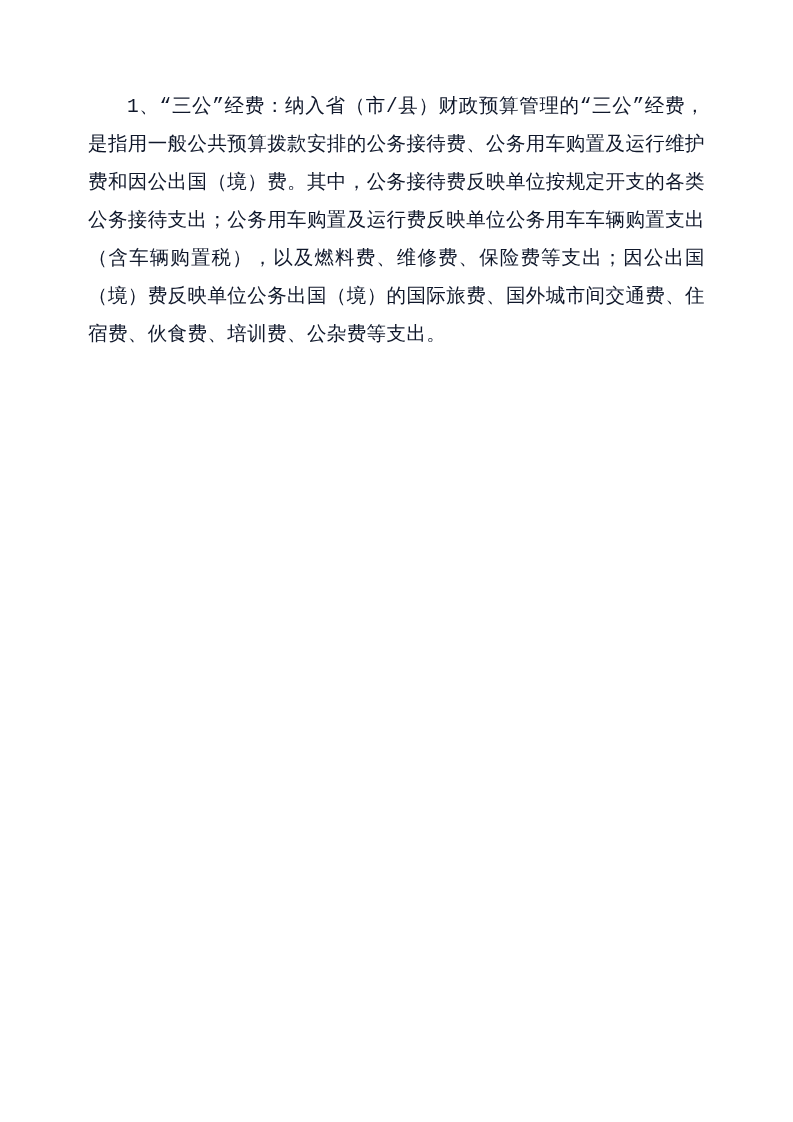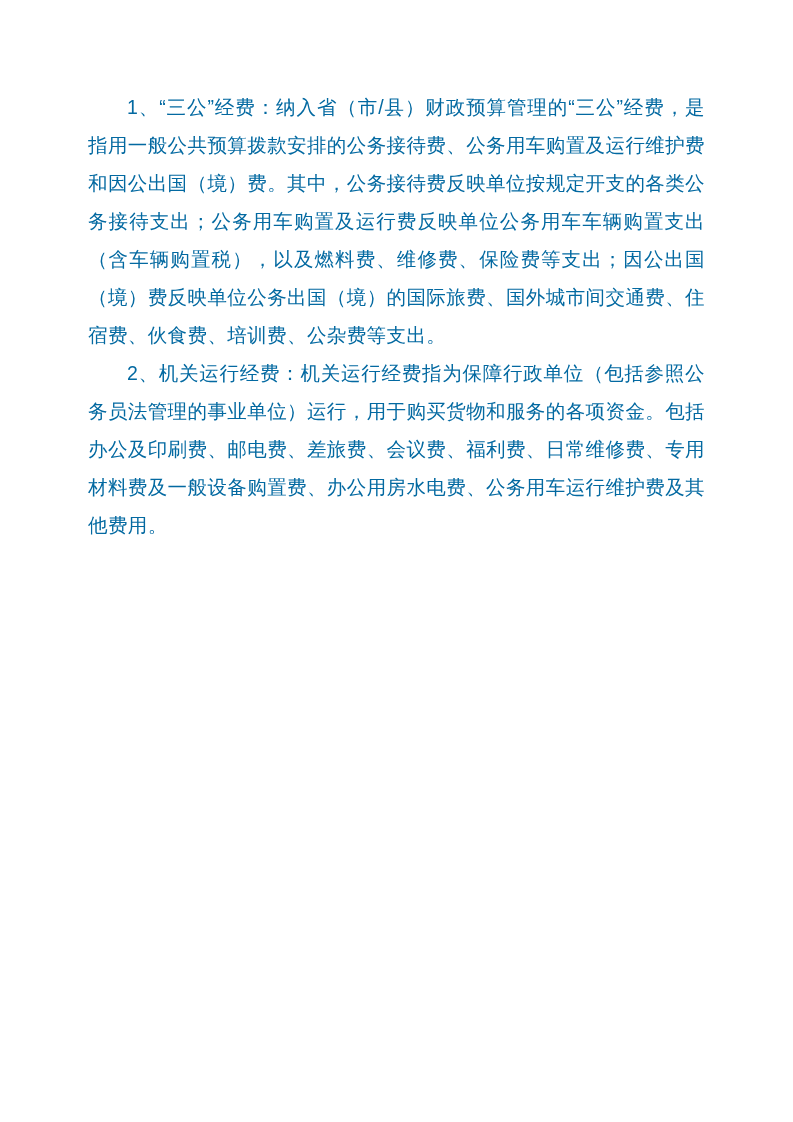--- a/index.html
+++ b/index.html
@@ -16,36 +16,35 @@
     overflow: hidden;
     box-sizing: border-box;
   }
   .content {
     position: absolute;
     left: 88px;
     top: 88px;
     width: 617px;
   }
   .para {
-    font-family: Liberation Sans, sans-serif;
+    font-family: Liberation Mono, monospace;
     font-size: 19.5px;
     line-height: 38px;
-    color: #0369a1;
+    color: #0f172a;
     text-align: justify;
     text-justify: inter-ideograph;
     text-indent: 2em;
     margin: 0 0 0 0;
     letter-spacing: 0.4px;
     word-break: break-all;
   }
   .para + .para {
     margin-top: 0;
   }
 </style>
 </head>
 <body>
 
 <div class="page">
   <div class="content">
     <p class="para">1、“三公”经费：纳入省（市/县）财政预算管理的“三公”经费，是指用一般公共预算拨款安排的公务接待费、公务用车购置及运行维护费和因公出国（境）费。其中，公务接待费反映单位按规定开支的各类公务接待支出；公务用车购置及运行费反映单位公务用车车辆购置支出（含车辆购置税），以及燃料费、维修费、保险费等支出；因公出国（境）费反映单位公务出国（境）的国际旅费、国外城市间交通费、住宿费、伙食费、培训费、公杂费等支出。</p>
-    <p class="para">2、机关运行经费：机关运行经费指为保障行政单位（包括参照公务员法管理的事业单位）运行，用于购买货物和服务的各项资金。包括办公及印刷费、邮电费、差旅费、会议费、福利费、日常维修费、专用材料费及一般设备购置费、办公用房水电费、公务用车运行维护费及其他费用。</p>
   </div>
 </div>
 
 </body></html>

